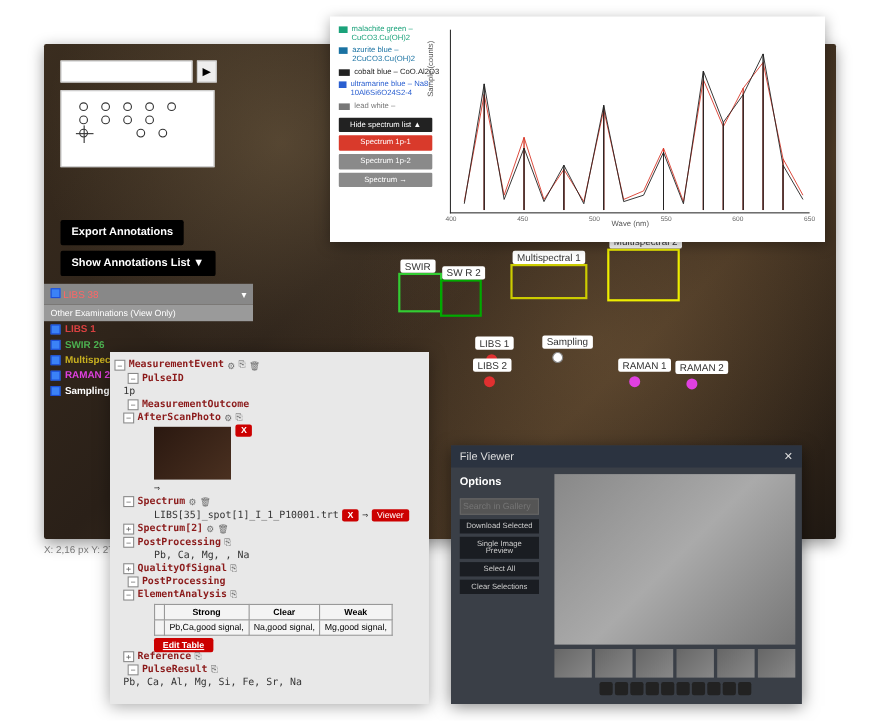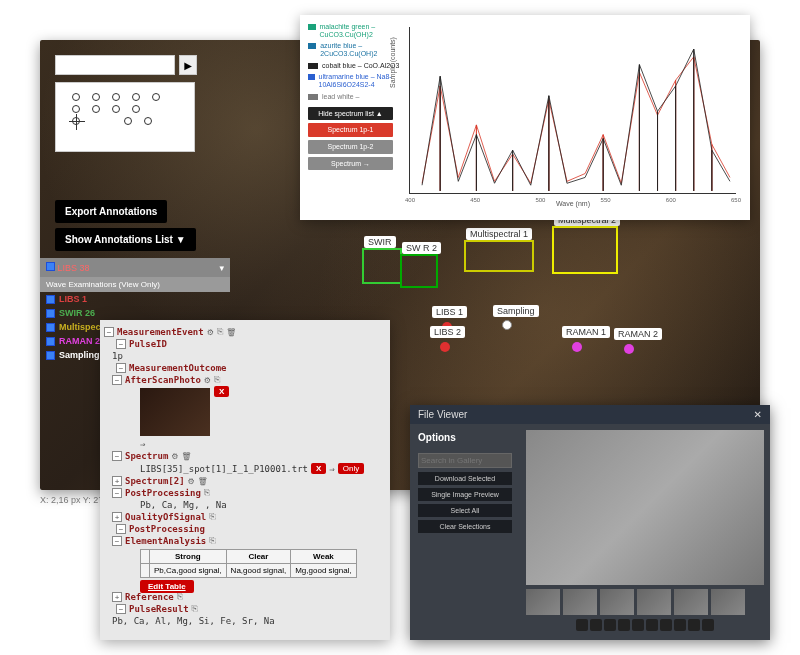--- a/index.html
+++ b/index.html
@@ -65,21 +65,21 @@
   .ticon{font-size:8px;color:#666;}
   .ind1{margin-left:12px;} .ind2{margin-left:8px;} .ind3{margin-left:36px;}
   .thumb{width:70px;height:48px;background:linear-gradient(135deg,#2a1810,#4a3020);margin:2px 0;}
   .xbtn{background:#c00;color:#fff;font-size:8px;padding:1px 5px;border-radius:2px;font-weight:bold;}
   .chartbtn{background:#c00;color:#fff;font-size:8px;padding:1px 5px;border-radius:2px;}
   .etable{border-collapse:collapse;margin:2px 0;font-size:8px;}
   .etable td,.etable th{border:1px solid #999;padding:2px 4px;background:#f4f4f4;}
   .editbtn{background:#c00;color:#fff;font-size:8px;padding:2px 8px;border-radius:2px;font-weight:bold;text-decoration:underline;}
 
   
-  .fv-panel{position:absolute;left:410px;top:405px;width:360px;height:235px;background:#3a3f47;box-shadow:0 3px 14px rgba(0,0,0,.5);color:#ddd;}
+  .fv-panel{position:absolute;left:410px;top:405px;width:319px;height:235px;background:#3a3f47;box-shadow:0 3px 14px rgba(0,0,0,.5);color:#ddd;}
   .fv-title{background:#2b3340;padding:4px 8px;font-size:10px;display:flex;justify-content:space-between;align-items:center;}
   .fv-body{display:flex;height:calc(100% - 22px);}
   .fv-side{width:110px;padding:8px;}
   .fv-side h4{font-size:10px;margin-bottom:6px;color:#fff;}
   .fv-side input{width:100%;font-size:8px;padding:2px;margin-bottom:4px;background:#555;border:1px solid #666;color:#ddd;}
   .fvbtn{display:block;width:100%;background:#1a1d22;color:#ccc;font-size:7px;padding:3px;margin-bottom:3px;text-align:center;}
   .fv-gallery{flex:1;padding:6px;display:flex;flex-direction:column;}
   .gal-main{flex:1;background:linear-gradient(135deg,#888,#aaa,#777);margin-bottom:4px;}
   .gal-thumbs{display:flex;gap:3px;}
   .gth{width:34px;height:26px;background:linear-gradient(135deg,#666,#888);}
@@ -118,21 +118,21 @@
 </div>
 
 <div class="blk-btn export">Export Annotations</div>
 <div class="blk-btn showlist">Show Annotations List ▼</div>
 
 <div class="exam-list">
   <div class="exam-hdr">
     <span><span class="chk" style="display:inline-block"></span> <span style="color:#ff6666">LIBS 38</span></span>
     <span>▾</span>
   </div>
-  <div class="exam-sub">Wave Examinations (View Only)</div>
+  <div class="exam-sub">Other Examinations (View Only)</div>
   <div id="exam-rows">
       <div class="exam-row">
         <span class="chk"></span>
         <span style="color:#d94040">LIBS 1</span>
       </div>
       <div class="exam-row">
         <span class="chk"></span>
         <span style="color:#4caf50">SWIR 26</span>
       </div>
       <div class="exam-row">
@@ -266,21 +266,21 @@
   <div class="tnode ind2">
       <span class="tog">−</span>
       <span class="tlabel">Spectrum</span> 
       <span class="ticon">⚙</span> 
       <span class="ticon">🗑</span>
     </div>
   <div class="tnode ind3">
       <span class="tval">LIBS[35]_spot[1]_I_1_P10001.trt</span> 
       <span class="xbtn">X</span> 
       <span class="tval">⇒</span> 
-      <span class="chartbtn">Only</span>
+      <span class="chartbtn">Viewer</span>
     </div>
   <div class="tnode ind2">
       <span class="tog">+</span>
       <span class="tlabel">Spectrum[2]</span> 
       <span class="ticon">⚙</span> 
       <span class="ticon">🗑</span>
     </div>
   <div class="tnode ind2">
       <span class="tog">−</span>
       <span class="tlabel">PostProcessing</span> 

